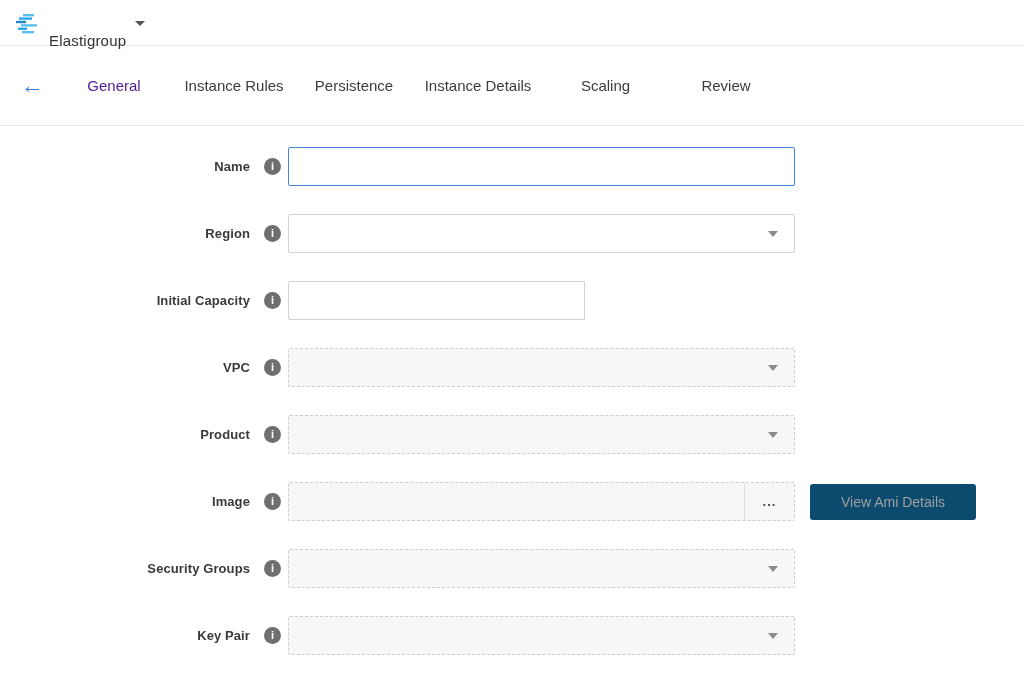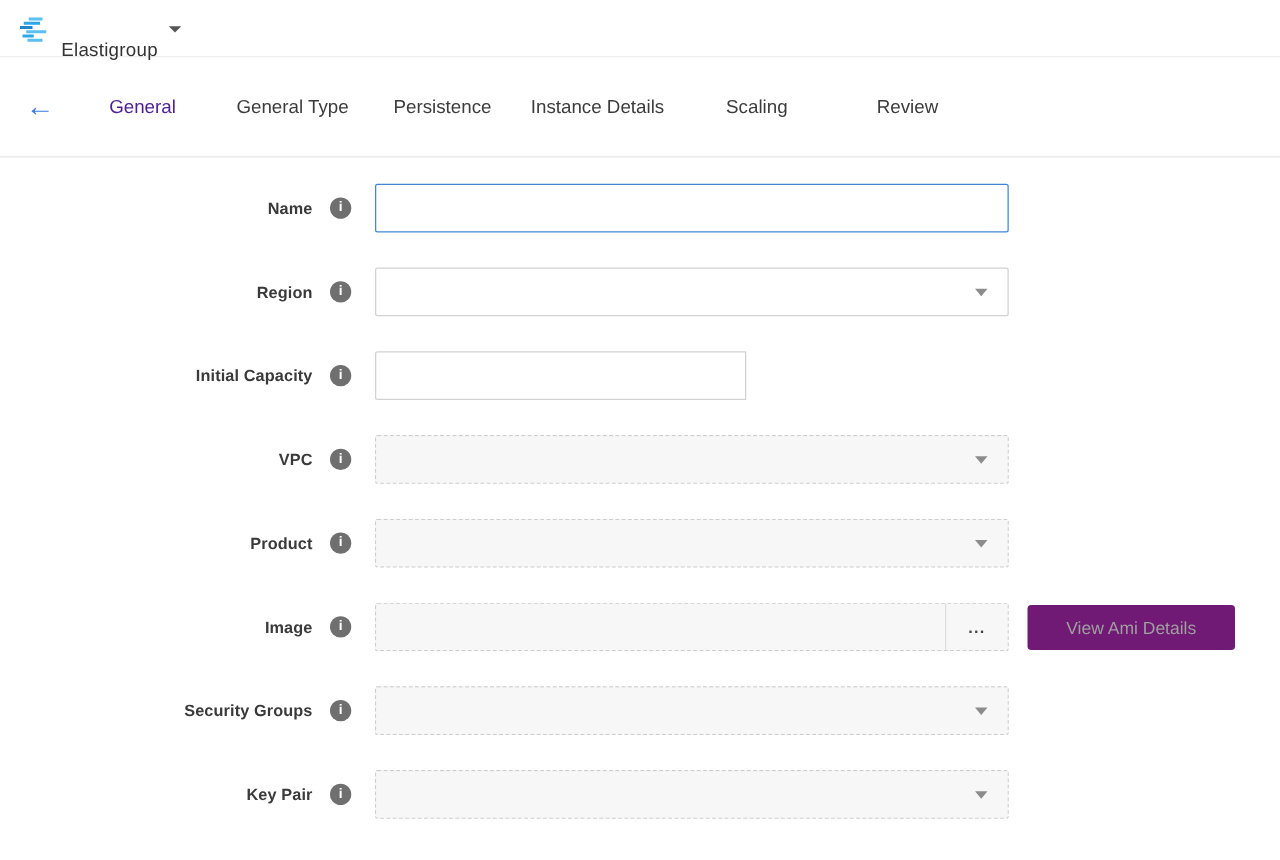--- a/index.html
+++ b/index.html
@@ -24,21 +24,21 @@
          cursor:pointer; white-space:nowrap; }
   .tab:nth-child(5) { width:128px; }
   .tab:nth-child(6) { width:127px; }
   .tab:nth-child(7) { width:114px; }
   .tab.active { color:#4c1d95; }
 
   
   .form { padding-top:21px; }
   .row { display:flex; align-items:center; margin-bottom:28px; height:39px; }
   .label-col { width:281px; display:flex; align-items:center; justify-content:flex-end;
-               margin-right:19px; }
+               margin-right:7px; }
   .flabel { font-size:13px; font-weight:bold; color:#3a3a3a; letter-spacing:.1px; }
   .info { width:17px; height:17px; border-radius:50%; background:#6f6f6f; color:#fff;
           display:flex; align-items:center; justify-content:center; margin-left:14px;
           flex:0 0 17px; cursor:pointer; }
   .info-i { font-size:11px; font-weight:bold; line-height:1; }
 
   .input-col { width:507px; position:relative; }
 
   .txt { width:507px; height:39px; border:1px solid #d2d2d2; border-radius:2px;
          background:#fff; outline:none; font-size:14px; padding:0 12px;
@@ -65,21 +65,21 @@
 
   
   .picker { display:flex; }
   .picker .dots-box { position:absolute; right:0; top:0; width:50px; height:37px;
                  border-left:1px solid #ddd; display:flex; align-items:center;
                  justify-content:center; cursor:pointer; }
   .dots { font-size:13px; font-weight:bold; color:#444; letter-spacing:1px; line-height:5px; }
 
   
   .action-col { margin-left:15px; }
-  .btn { width:166px; height:36px; background:#701a75; border:none; border-radius:3px;
+  .btn { width:166px; height:36px; background:#0c4a6e; border:none; border-radius:3px;
          color:#9f9f9f; font-size:14px; font-family:"Liberation Sans", sans-serif;
          cursor:pointer; }
 </style>
 </head>
 <body>
 
 <div class="topbar">
   <span class="logo">
     <svg width="24" height="24" viewBox="0 0 24 24">
       <rect x="8" y="3" width="11" height="2.4" fill="#5bc0f0"></rect>
@@ -90,21 +90,21 @@
       <rect x="7" y="20" width="12" height="2.4" fill="#5bc0f0"></rect>
     </svg>
   </span>
   <span class="app-name">Elastigroup</span>
   <span class="tri-down-sm"></span>
 </div>
 
 <div class="tabbar">
   <div class="back-btn">←</div>
   <div class="tab active">General</div>
-  <div class="tab">General Type</div>
+  <div class="tab">Instance Rules</div>
   <div class="tab">Persistence</div>
   <div class="tab">Instance Details</div>
   <div class="tab">Scaling</div>
   <div class="tab">Review</div>
 </div>
 
 <div class="form">
 
   <div class="row">
     <div class="label-col">

